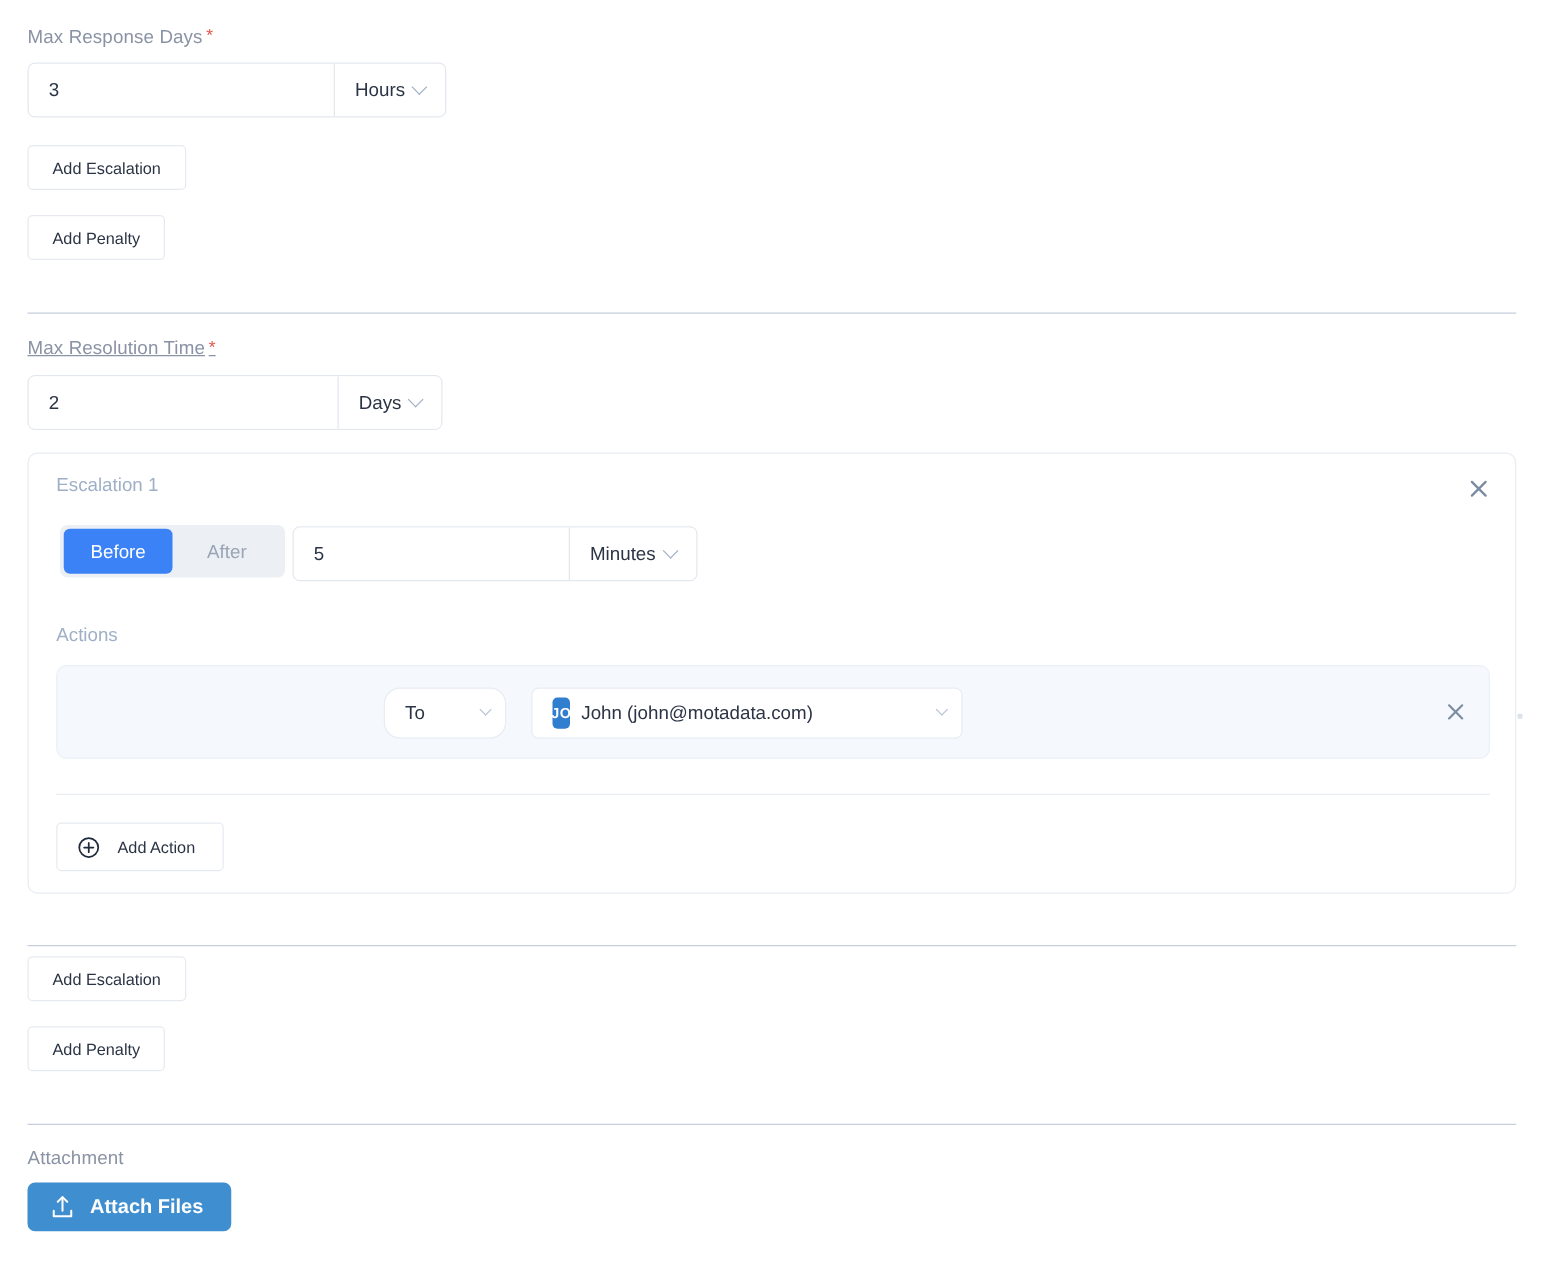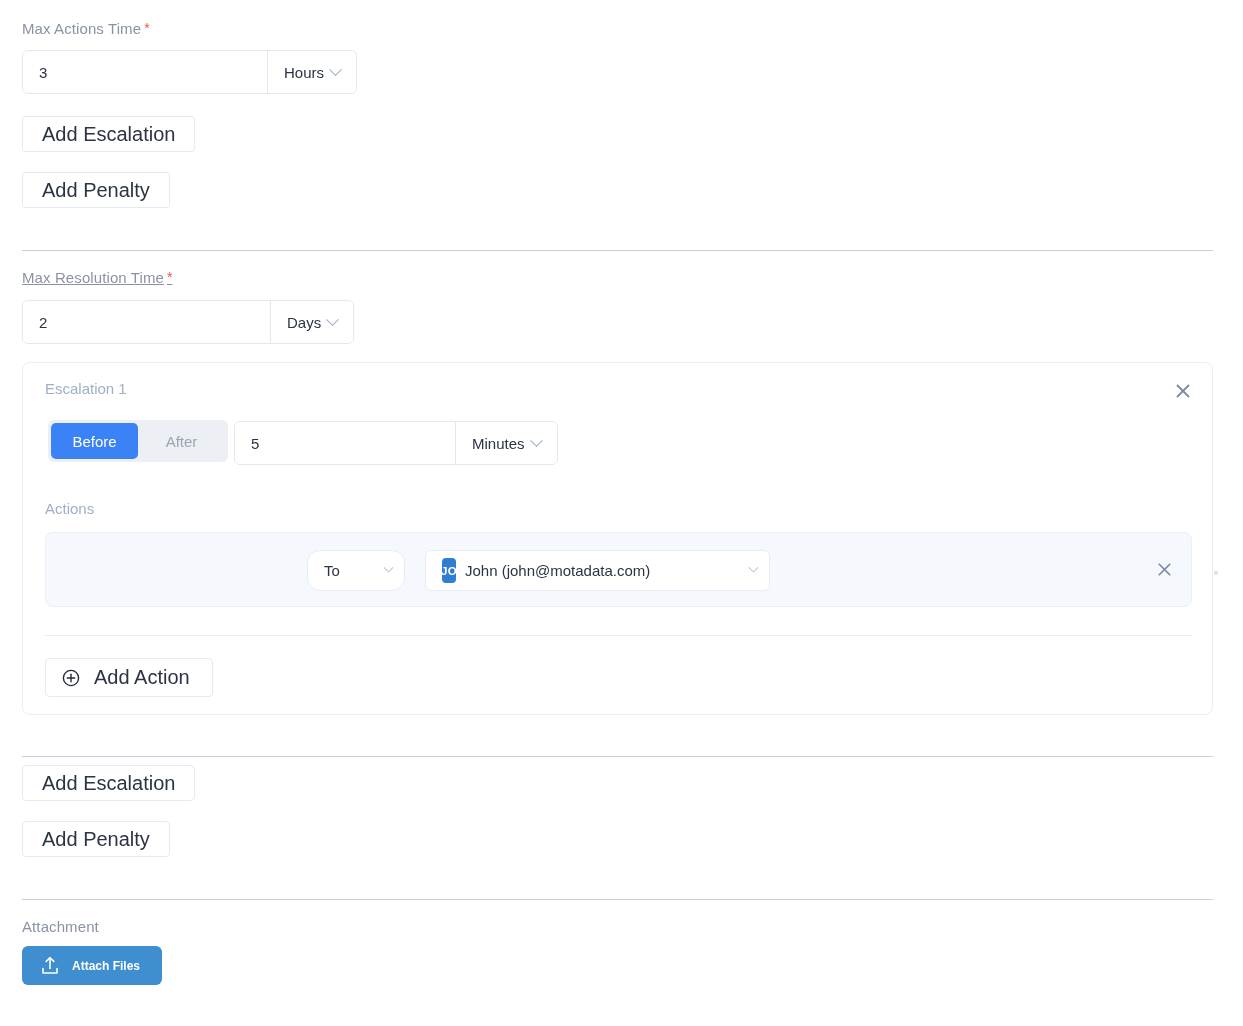--- a/index.html
+++ b/index.html
@@ -77,21 +77,21 @@
   .ghost-btn {
     display: inline-flex;
     align-items: center;
     justify-content: center;
     height: 36px;
     padding: 0 19px;
     border: 1px solid #e6eaf0;
     border-radius: 4px;
     background: #ffffff;
     color: #2b3445;
-    font-size: 20px;
+    font-size: 13px;
     font-family: "Liberation Sans", sans-serif;
     cursor: pointer;
     white-space: nowrap;
   }
 
   .divider {
     height: 1px;
     background: #c5d0dd;
     border: 0;
   }
@@ -248,41 +248,41 @@
     left: 22px; top: 946px;
     display: inline-flex;
     align-items: center;
     gap: 13px;
     height: 39px;
     padding: 0 22px 0 19px;
     background: #3e8ed0;
     color: #ffffff;
     border: none;
     border-radius: 6px;
-    font-size: 12px;
+    font-size: 16px;
     font-weight: 700;
     font-family: "Liberation Sans", sans-serif;
     cursor: pointer;
     white-space: nowrap;
   }
   .upload-icon { width: 18px; height: 19px; flex: 0 0 auto; }
   #scroll-nub {
     left: 1214px; top: 571px;
     width: 4px; height: 4px;
     background: #dde3ea;
     border-radius: 1px;
   }
 </style>
 </head>
 <body>
 
 <div class="page">
 
   <div class="abs field-label" id="lbl-response">
-    <span>Max Actions Time</span><span class="req-star">*</span>
+    <span>Max Response Days</span><span class="req-star">*</span>
   </div>
 
   <div class="abs input-group" id="grp-response">
     <input class="txt" type="text" value="3" style="">
     <div class="unit">
       <span>Hours</span>
       <i class="chev"></i>
     </div>
   </div>
 

